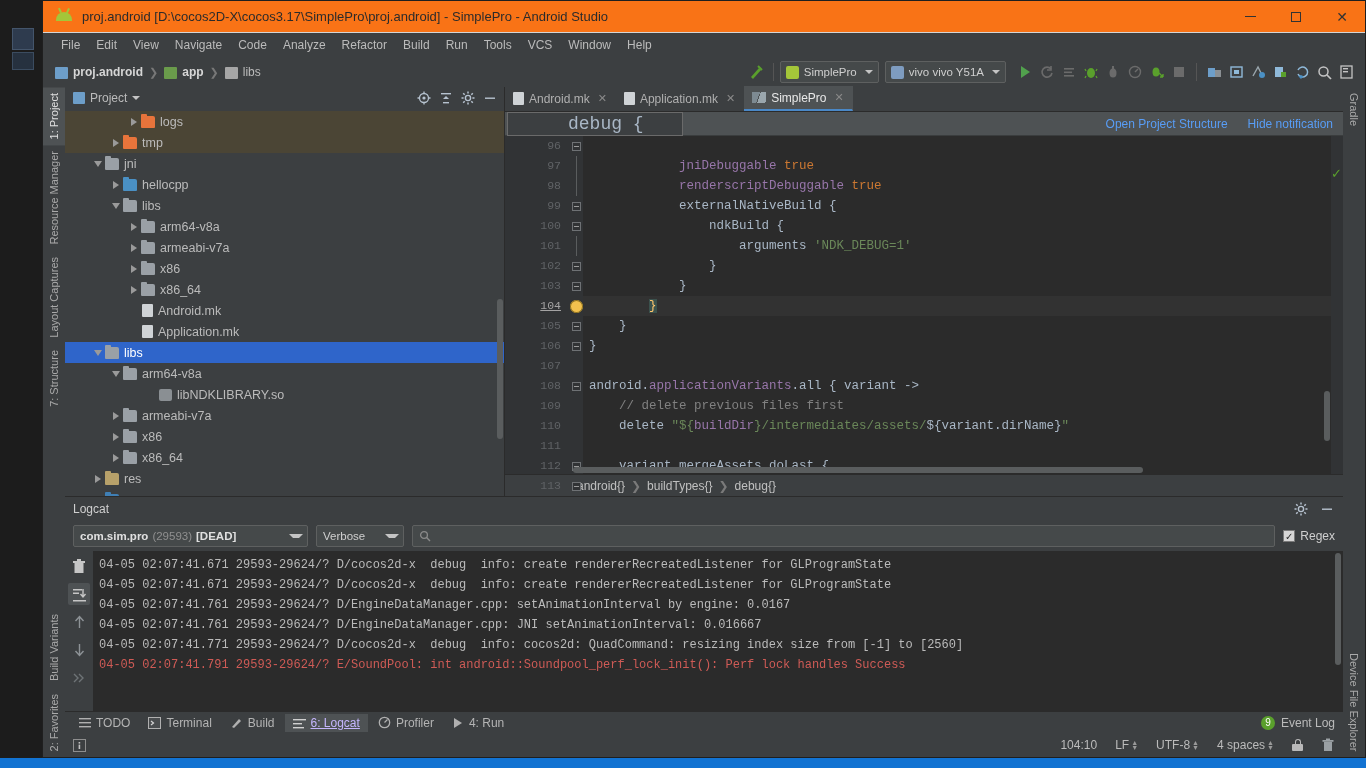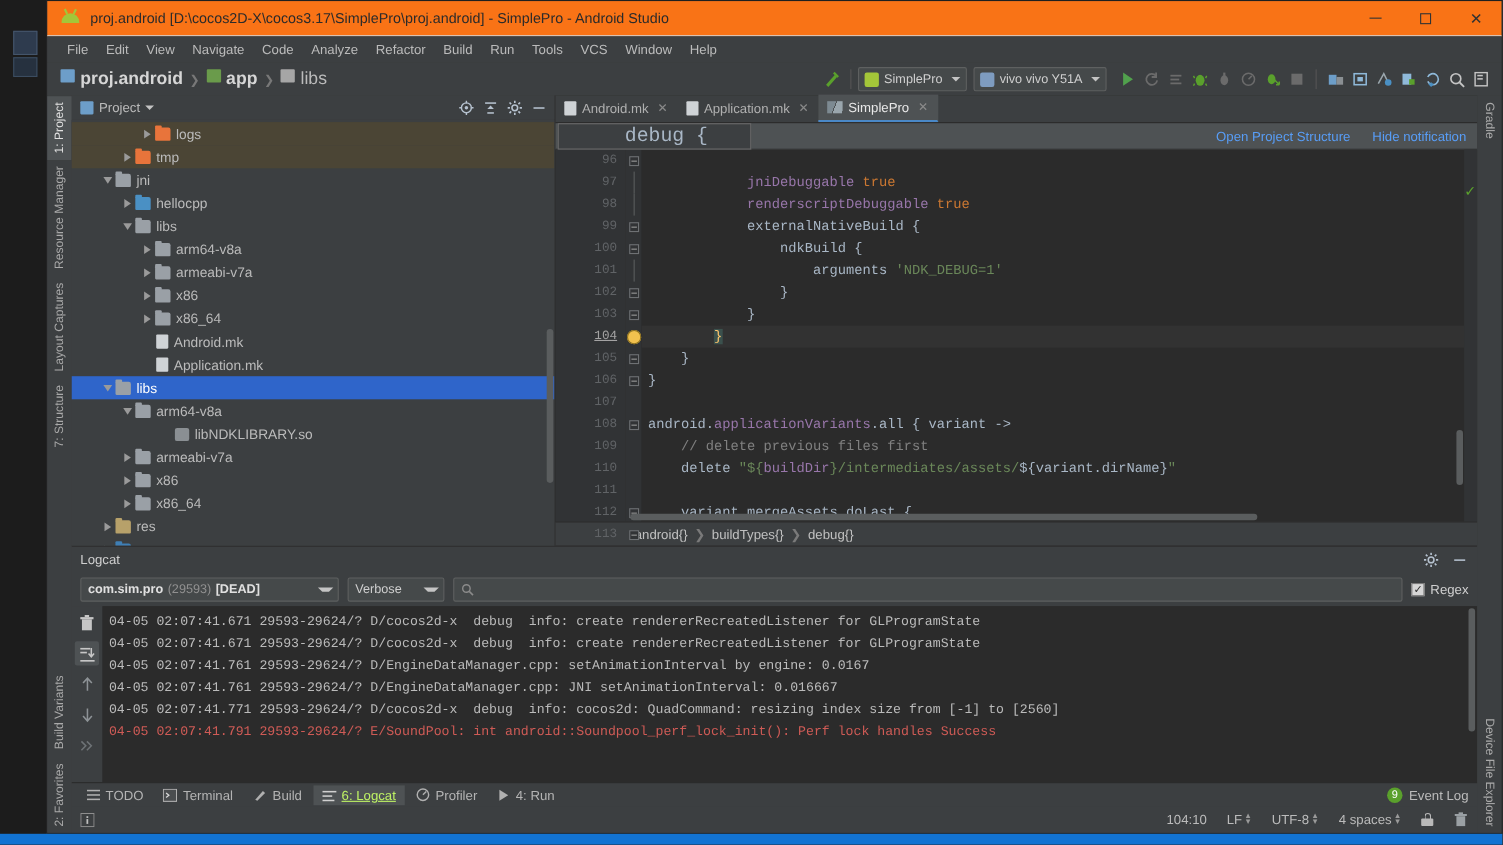--- a/index.html
+++ b/index.html
@@ -44,21 +44,21 @@
   .win-max-sq { width:10px; height:10px; border:1px solid #333; }
 
   
   .menubar { height:24px; background:#3c3f41; display:flex; align-items:center;
     padding-left:10px; flex:none; }
   .menu-item { padding:2px 8px; color:#bbbbbb; font-size:12px; }
 
   
   .toolbar { height:30px; background:#3c3f41; display:flex; align-items:center;
     padding:0 8px; flex:none; gap:0px; }
-  .crumb { display:flex; align-items:flex-start; gap:5px; color:#bbbbbb; font-size:16px;
+  .crumb { display:flex; align-items:flex-end; gap:5px; color:#bbbbbb; font-size:12px;
     padding:0 4px; }
   .crumb.bold { font-weight:bold; color:#d6d6d6; }
   .crumb-sep { color:#787878; font-size:11px; padding:0 2px; }
   .cb-ico { width:13px; height:12px; border-radius:1px; flex:none; }
   .cb-ico.mod { background:#6d9ec9; }
   .cb-ico.app { background:#6a9b4b; }
   .cb-ico.fld { background:#a6a6a6; }
   .tb-spacer { flex:1; }
   .tb-sep { width:1px; height:18px; background:#555; margin:0 6px; }
   .tb-btn { width:22px; height:22px; display:flex; align-items:center; justify-content:center;
@@ -207,21 +207,21 @@
   .lrow { height:20px; line-height:20px; white-space:pre; color:#bbbbbb; }
   .lrow.err { color:#cf5b56; }
   .lc-vscroll { position:absolute; right:2px; top:2px; width:6px; height:112px;
     background:#5a5d5e; border-radius:3px; }
 
   
   .tooltabs { height:22px; background:#3c3f41; display:flex; align-items:center;
     padding-left:6px; gap:2px; flex:none; border-top:1px solid #2b2b2b; }
   .ttab { display:flex; align-items:center; gap:5px; padding:2px 8px; font-size:12px;
     color:#b4b4b4; }
-  .ttab.sel { background:#4e5254; color:#bef264;align-items:center; }
+  .ttab.sel { background:#4e5254; color:#c4b5fd;align-items:center; }
   .tt-right { margin-left:auto; display:flex; align-items:center; gap:6px; padding-right:8px; }
   .badge { width:14px; height:14px; border-radius:50%; background:#5aa02c; color:#fff;
     font-size:10px; display:flex; align-items:center; justify-content:center; }
 
   .status { height:24px; background:#3c3f41; display:flex; align-items:center;
     padding:0 8px; gap:8px; flex:none; font-size:12px; color:#bbbbbb; }
   .st-right { margin-left:auto; display:flex; align-items:center; gap:18px; }
   .st-item { display:flex; align-items:center; gap:2px; }
   .updown { display:inline-flex; flex-direction:column; line-height:5px; font-size:7px;
     color:#9a9a9a; }

